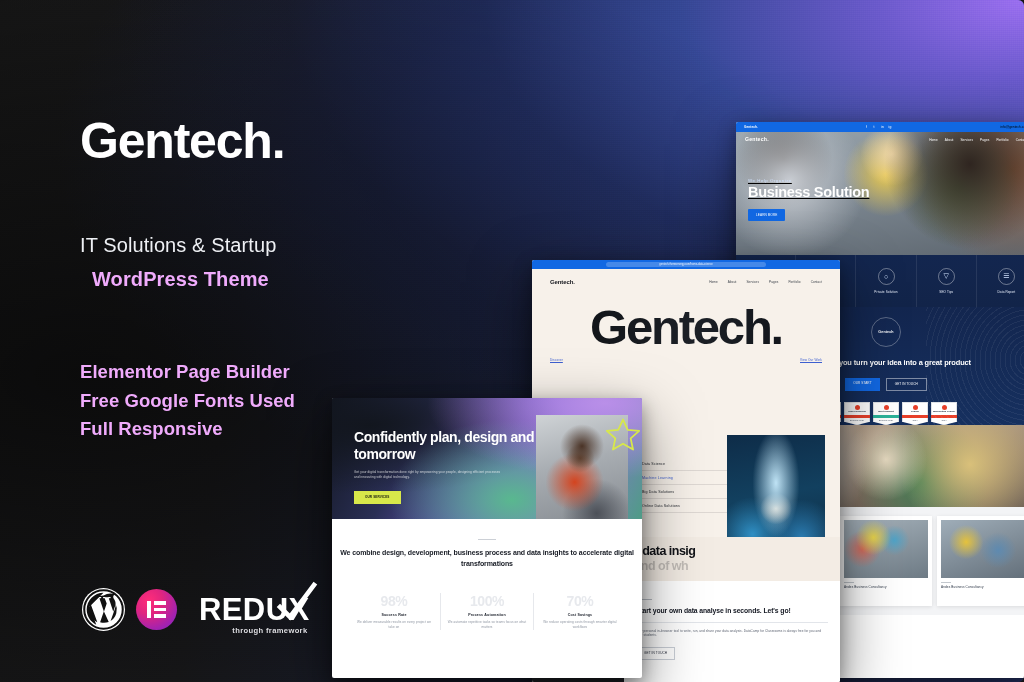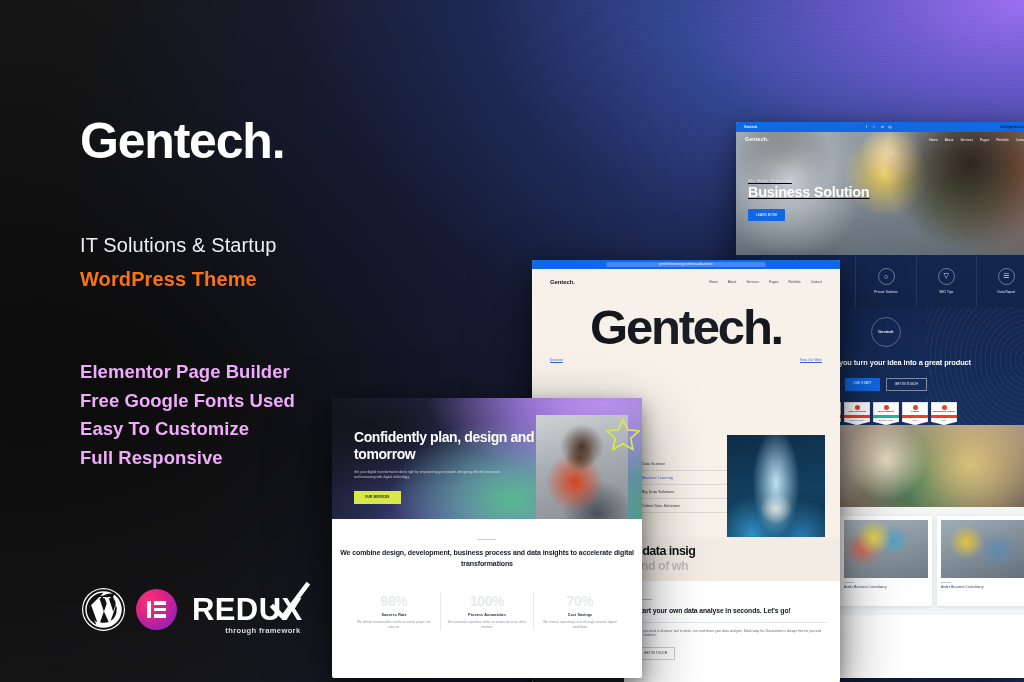--- a/index.html
+++ b/index.html
@@ -2,21 +2,21 @@
 <html><head>
 <meta charset="utf-8">
 <style>
   * { margin:0; padding:0; box-sizing:border-box; }
   html,body { width:1024px; height:682px; overflow:hidden; }
   body {
     font-family:"Liberation Sans", sans-serif;
     background:#141414;
     position:relative;
   }
-  #stage { position:absolute; inset:0; width:1024px; height:682px; overflow:hidden; }
+  #stage { position:absolute; inset:0; width:1024px; height:682px; overflow:hidden;border-radius:6px; }
 
   
   .bg-base { position:absolute; inset:0;
     background:
       radial-gradient(120% 95% at 100% 0%, #9b6ff0 0%, rgba(118,96,220,0.85) 12%, rgba(58,78,165,0.75) 28%, rgba(32,46,104,0.55) 44%, rgba(22,28,60,0.25) 60%, rgba(16,16,20,0) 74%),
       radial-gradient(95% 80% at 72% 22%, rgba(60,84,180,0.55) 0%, rgba(34,48,110,0.35) 38%, rgba(18,20,38,0) 70%),
       linear-gradient(100deg, #171717 0%, #1a1a1c 26%, #1b1f2e 44%, #202841 60%, #26325a 76%, #2c3a78 100%);
   }
   .bg-noise { position:absolute; inset:0; opacity:.5; mix-blend-mode:overlay;
     background-image:
@@ -25,37 +25,37 @@
   }
   .bg-vignette { position:absolute; inset:0;
     background:radial-gradient(140% 110% at 8% 55%, rgba(0,0,0,.55) 0%, rgba(0,0,0,.25) 35%, rgba(0,0,0,0) 62%);
   }
 
   
   .left { position:absolute; left:80px; top:0; width:330px; height:682px; z-index:30; }
   .brand-title { position:absolute; top:116px; left:0; font-size:50px; font-weight:700;
     color:#fff; letter-spacing:-1.2px; line-height:1; }
   .sub1 { position:absolute; top:234px; left:0; font-size:20px; color:#eef0f4; font-weight:400; letter-spacing:.1px; }
-  .sub2 { position:absolute; top:268px; left:0; font-size:20px; color:#f97316; font-weight:700; letter-spacing:.1px; }
+  .sub2 { position:absolute; top:268px; left:12px; font-size:20px; color:#f0abfc; font-weight:700; letter-spacing:.1px; }
   .feat { position:absolute; top:358px; left:0; }
   .feat li { list-style:none; font-size:18.5px; color:#f0abfc; line-height:28.5px; font-weight:700; letter-spacing:.05px; }
 
   .logos { position:absolute; top:588px; left:2px; display:flex; align-items:center; gap:11px; }
   .wp-logo { width:43px; height:43px; border-radius:50%; background:#fff; position:relative; flex:none;
      display:flex; align-items:center; justify-content:center; }
   .wp-logo svg { width:41px; height:41px; }
   .el-logo { width:41px; height:41px; border-radius:50%; flex:none;
      background:radial-gradient(circle at 32% 28%, #ff2d7a 0%, #e0257f 34%, #a322b0 72%, #7b2bc4 100%);
      display:flex; align-items:center; justify-content:center; }
   .el-glyph { width:19px; height:17px; display:flex; gap:2.5px; }
   .el-glyph i { display:block; background:#fff; }
   .el-bar-v { width:4px; height:17px; }
   .el-right { display:flex; flex-direction:column; justify-content:space-between; height:17px; flex:1; }
   .el-right i { height:3.6px; width:100%; }
-  .redux { position:relative; margin-left:4px;text-align:center; }
+  .redux { position:relative; margin-left:11px;text-align:center; }
   .redux-word { font-size:31px; font-weight:700; color:#fff; letter-spacing:.4px; line-height:1; }
   .redux-sub { position:absolute; right:2px; bottom:-10px; font-size:7.6px; color:#dcdce0; letter-spacing:.35px; font-weight:700; }
   .redux-check { position:absolute; right:-8px; top:-13px; width:44px; height:44px; pointer-events:none; }
 
   
   .mock { position:absolute; border-radius:2px; overflow:hidden; background:#fff;
     box-shadow:0 22px 60px rgba(0,0,0,.5), 0 6px 18px rgba(0,0,0,.36); }
   .tiny { font-size:3.1px; letter-spacing:.1px; line-height:1.5; }
   .tiny2 { font-size:3.6px; letter-spacing:.15px; }
 
@@ -237,21 +237,20 @@
   <div class="bg-vignette"></div>
 
   <div class="left">
     <div class="brand-title">Gentech.</div>
     <div class="sub1">IT Solutions &amp; Startup</div>
     <div class="sub2">WordPress Theme</div>
 
     <ul class="feat">
       <li>Elementor Page Builder</li>
       <li>Free Google Fonts Used</li>
-      <li>Easy To Customize</li>
       <li>Full Responsive</li>
     </ul>
 
     <div class="logos">
       <div class="wp-logo">
         <svg viewBox="0 0 100 100" aria-hidden="true">
           <circle cx="50" cy="50" r="47" fill="none" stroke="#111" stroke-width="5"></circle>
           <path fill="#111" d="M50 9C27.4 9 9 27.4 9 50c0 16.3 9.5 30.4 23.3 37L13 33.6A40.6 40.6 0 0 0 9 50h0zm68.8 0"></path>
           <path fill="#111" d="M15.5 50c0 13.6 7.9 25.4 19.4 31L18.5 36.2A34.3 34.3 0 0 0 15.5 50zM50 15.6c-6.3 0-12.1 1.7-17.2 4.6h2.3c3.2 0 8.2-.4 8.2-.4 1.7-.1 1.9 2.3.2 2.5 0 0-1.7.2-3.5.3l11.1 33 6.7-20-4.8-13c-1.6-.1-3.2-.3-3.2-.3-1.7-.1-1.5-2.6.2-2.5 0 0 5.1.4 8.1.4 3.2 0 8.2-.4 8.2-.4 1.7-.1 1.9 2.3.2 2.5 0 0-1.7.2-3.6.3l11 32.7 3.1-10.1c1.4-4.3 2.4-7.4 2.4-10.1 0-3.9-1.4-6.5-2.6-8.6-1.6-2.6-3.1-4.8-3.1-7.4 0-2.9 2.2-5.6 5.3-5.6h.4A34.3 34.3 0 0 0 50 15.6z"></path>
           <path fill="#111" d="M50.9 54.2L41.7 81a34.3 34.3 0 0 0 21-.5l-.2-.4-11.6-25.9zm28.5-18.8c.1 1 .2 2.1.2 3.3 0 3.2-.6 6.9-2.4 11.4L67.3 78.3A34.4 34.4 0 0 0 79.4 35.4z"></path>

